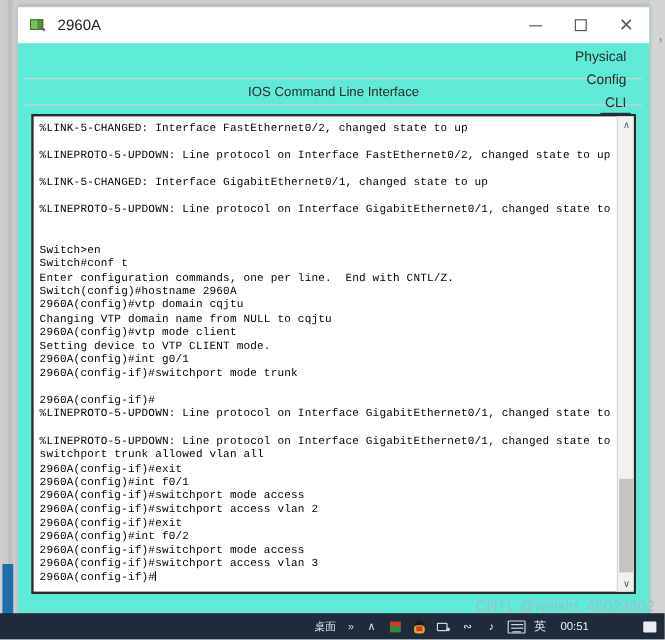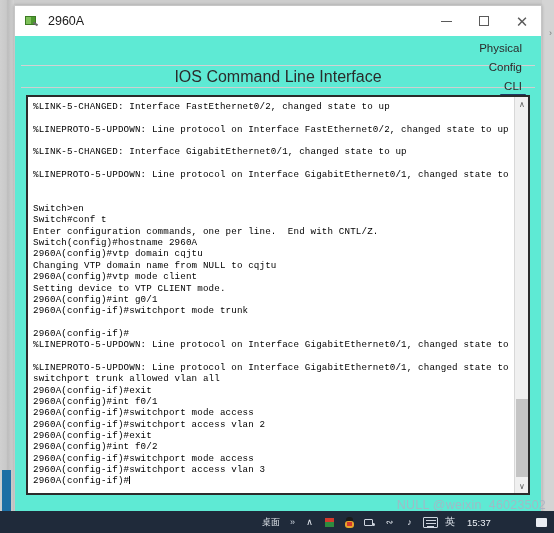--- a/index.html
+++ b/index.html
@@ -134,21 +134,21 @@
     height: 3px;
     background: transparent;
     border-radius: 1px;
   }
   .tab.active .underline { background: #1f3864; }
 
   
   .cli-header {
     height: 22px;
     display: flex; align-items: center; justify-content: center;
-    font-size: 16px;
+    font-size: 11px;
     color: #2b2b2b;
     border-bottom: 1px solid #cfcfcf;
     margin: 0 6px;
   }
 
   
   .term-wrap {
     position: relative;
     margin: 7px 11px 16px 11px;
     height: 400px;
@@ -406,21 +406,21 @@
     <div class="footer">
       <div class="hint">Ctrl+F6 to exit CLI focus</div>
       <div class="btns">
         <div class="btn">Copy</div>
         <div class="btn">Paste</div>
       </div>
     </div>
 
   </div>
 
-  <div class="watermark">NULL @weixin_46023502</div>
+  <div class="watermark">CNTL @weixin_46023502</div>
 
   <div class="taskbar">
     <div class="tb-left"></div>
 
     <div class="tb-desktop">桌面</div>
     <div class="tb-chev">»</div>
 
     <div class="tray">
       <div class="ic ic-up">∧</div>
       <div class="ic-flag">
@@ -439,20 +439,20 @@
       <div class="ic">∾</div>
       <div class="ic">♪</div>
       <div class="ic-kbd">
         <div class="row1"></div>
           <div class="row2"></div>
           <div class="row3"></div>
       </div>
       <div class="tb-ime">英</div>
     </div>
 
-    <div class="tb-clock">15:37</div>
+    <div class="tb-clock">00:51</div>
 
     <div class="tb-notify">
       <div class="n"></div>
     </div>
   </div>
 
 </div>
 
 </body></html>

